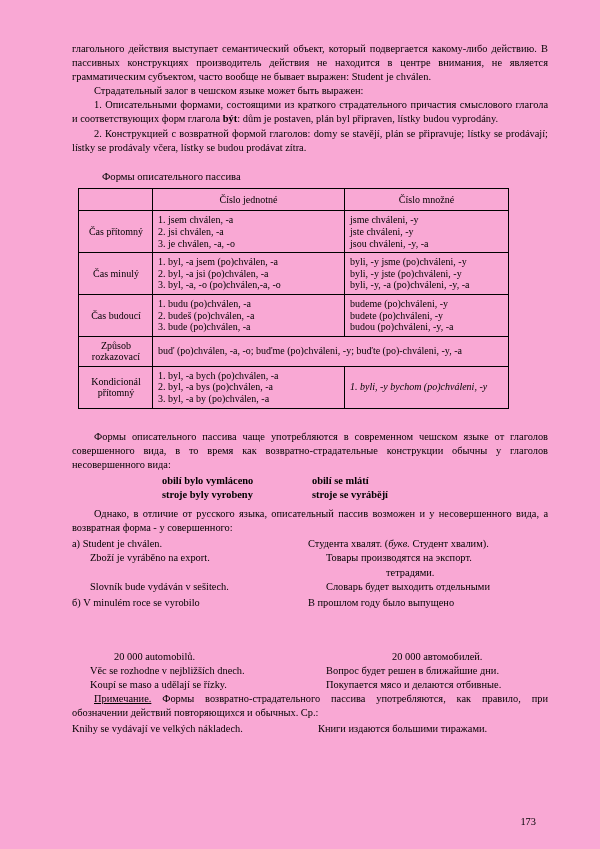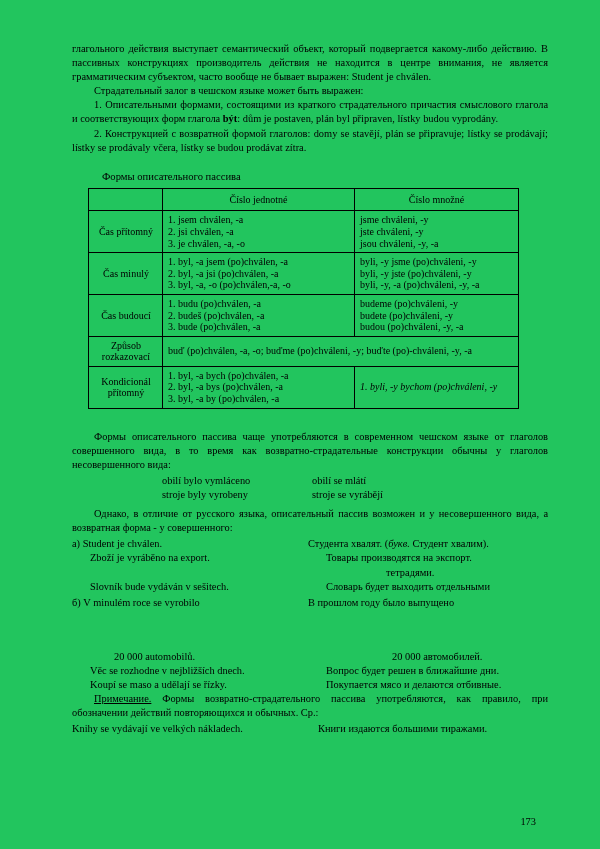--- a/index.html
+++ b/index.html
@@ -8,21 +8,21 @@
     background: #ffffff;
   }
   body {
     font-family: "Liberation Serif", "DejaVu Serif", serif;
     color: #000000;
   }
   .page {
     position: relative;
     width: 600px;
     height: 849px;
-    background: #22c55e;
+    background: #f9a8d4;
     box-sizing: border-box;
     padding: 42px 52px 20px 72px;
     overflow: hidden;
   }
   .para {
     font-size: 10.4px;
     line-height: 14.1px;
     text-align: justify;
     margin: 0;
     hyphens: none;
@@ -33,21 +33,21 @@
   i, .ital { font-style: italic; }
 
   .table-title {
     font-size: 10.6px;
     margin: 16px 0 6px 30px;
   }
 
   table.forms {
     border-collapse: collapse;
     width: 430px;
-    margin-left: 16px;
+    margin-left: 6px;
     table-layout: fixed;
   }
   table.forms td, table.forms th {
     border: 1px solid #000;
     vertical-align: middle;
     padding: 3px 4px 3px 5px;
     font-size: 10px;
     line-height: 11.6px;
     font-weight: normal;
   }
@@ -79,21 +79,21 @@
   .ex-block {
     font-size: 10.4px;
     line-height: 14.1px;
     margin: 2px 0 0 0;
   }
   .ex-row {
     display: flex;
   }
   .ex-row .l { width: 236px; flex: 0 0 236px; }
   .ex-row .r { flex: 1 1 auto; }
-  .pad-l-90 { padding-left: 90px; }
+  .pad-l-90 { padding-left: 90px; font-weight: bold; }
   .pad-l-18 { padding-left: 18px; }
   .pad-l-42 { padding-left: 42px; margin-top: 40px; }
   .pad-l-60 { padding-left: 60px; }
 
   .note-underline { text-decoration: underline; }
 
   .pageno {
     position: absolute;
     right: 64px;
     bottom: 22px;

